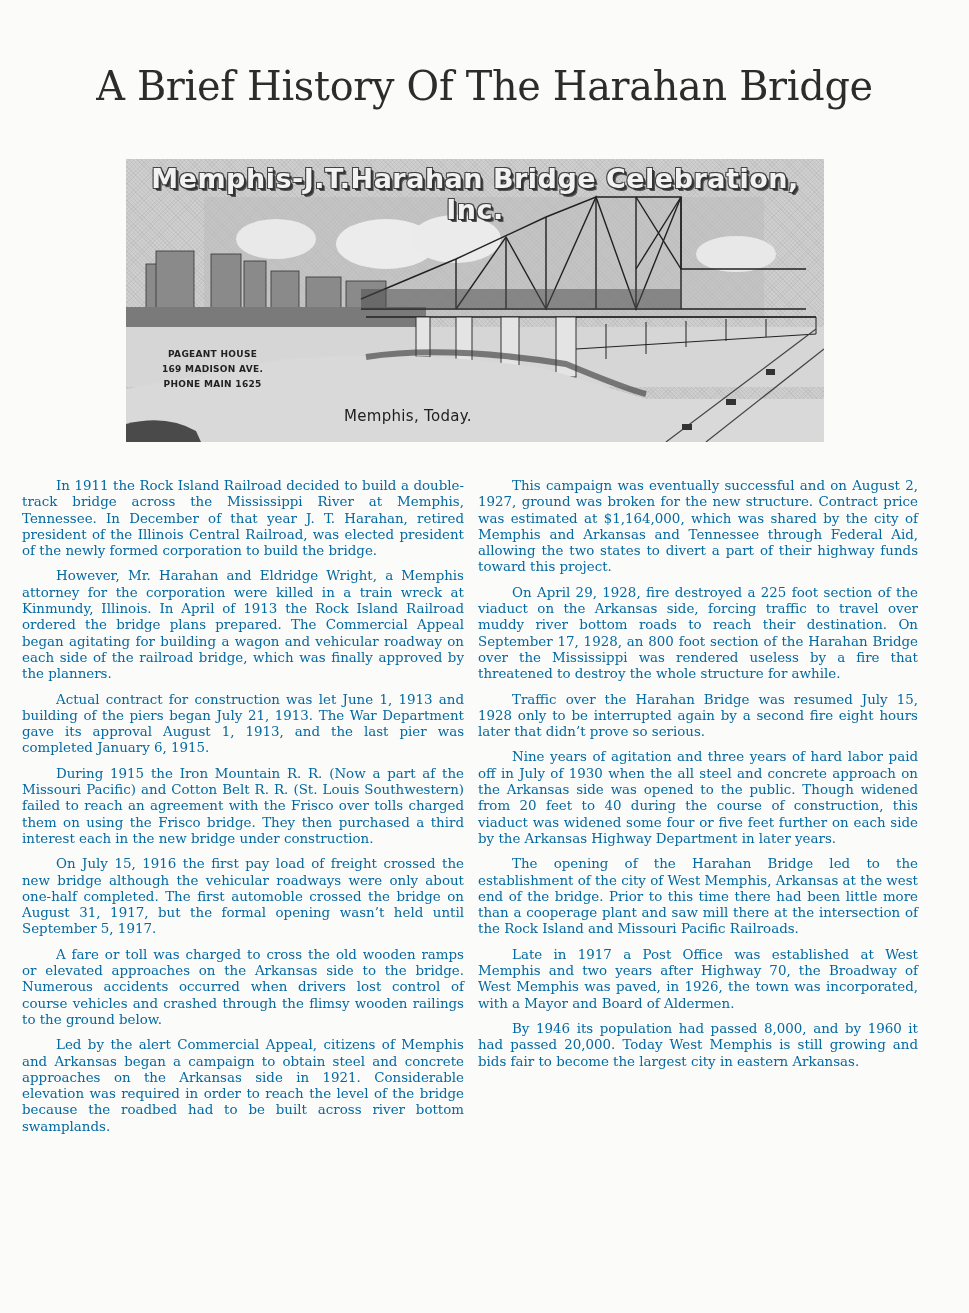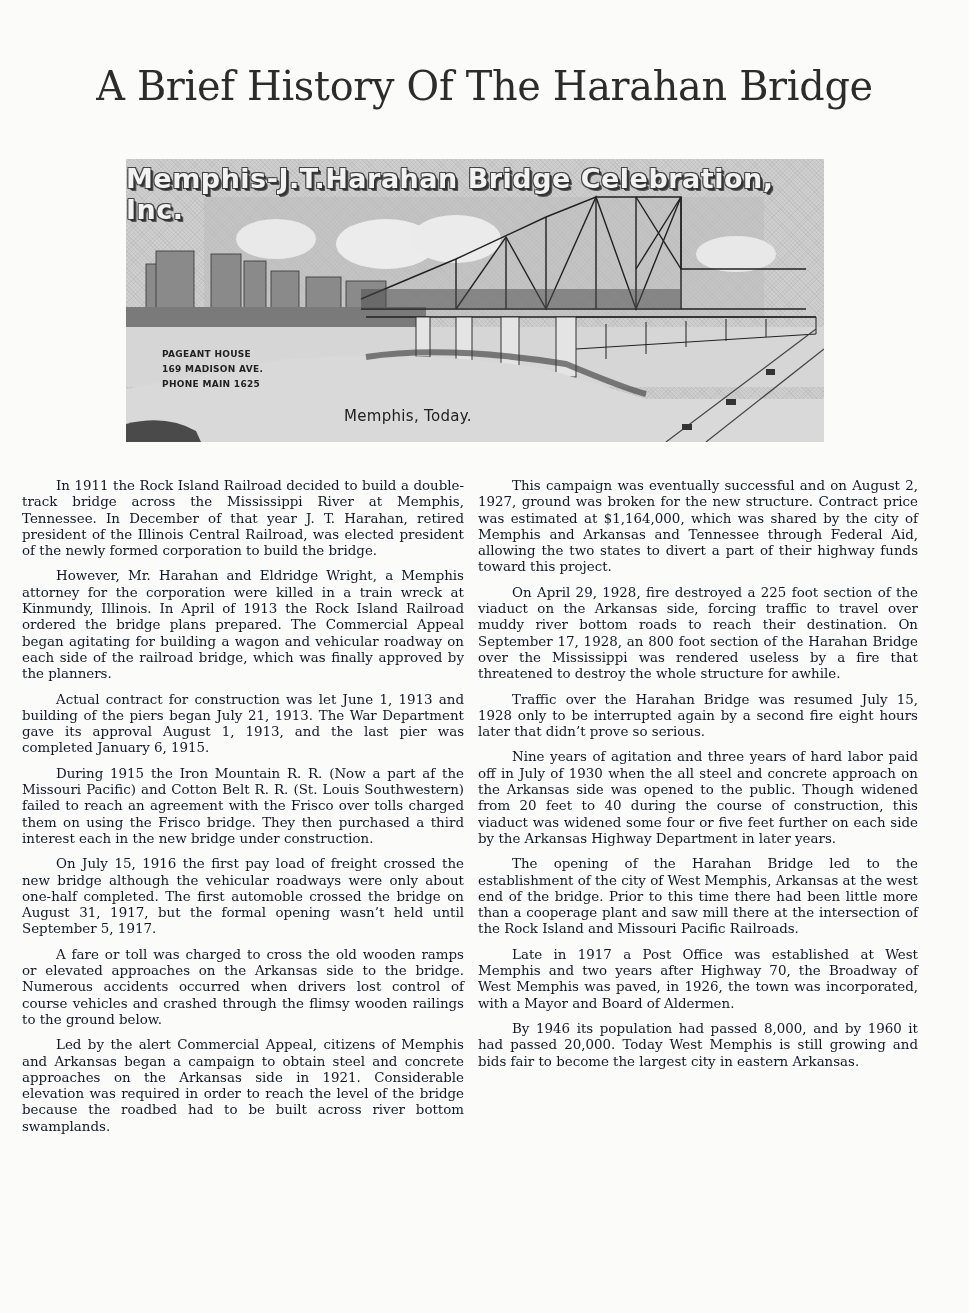--- a/index.html
+++ b/index.html
@@ -30,49 +30,49 @@
       left: 126px; top: 159px;
       width: 698px; height: 283px;
       background: #cfcfcf;
       background-image:
         repeating-linear-gradient(45deg, rgba(0,0,0,0.05) 0 1px, transparent 1px 3px),
         repeating-linear-gradient(-45deg, rgba(0,0,0,0.04) 0 1px, transparent 1px 3px);
       overflow: hidden;
     }
     .illus-banner {
       position: absolute; left: 0; top: 4px; width: 100%;
-      text-align: left;
+      text-align: center;
       font-family: "DejaVu Sans", sans-serif;
       font-weight: bold;
       font-size: 27px;
       color: #f2f2f2;
       letter-spacing: 0.5px;
       text-shadow: 2px 2px 0 #333, 3px 3px 0 #555, -1px -1px 0 #444, 1px -1px 0 #444, -1px 1px 0 #444;
     }
     .illus-svg { position: absolute; left: 0; top: 0; }
     .illus-address {
       position: absolute; left: 36px; top: 188px;
       font-family: "DejaVu Sans", sans-serif;
       font-weight: bold; font-size: 9px; line-height: 15px;
-      color: #222; letter-spacing: 0.3px;
+      color: #222; letter-spacing: 0.3px; text-align: center;
     }
     .illus-address div { white-space: nowrap; }
     .illus-city {
       position: absolute; left: 218px; top: 248px;
       font-family: "DejaVu Sans", sans-serif;
       font-size: 15px; color: #1e1e1e; letter-spacing: 0.3px;
     }
     .column {
       position: absolute;
       top: 478px;
       width: 442px;
       font-family: "DejaVu Serif", serif;
       font-size: 13.4px;
       line-height: 16.3px;
-      color: #0f172a;
+      color: #0369a1;
       text-align: justify;
     }
     .column.left { left: 22px; }
     .column.right { left: 478px; width: 440px; }
     .column p {
       margin: 0 0 9px 0;
       text-indent: 34px;
       hyphens: manual;
     }
   </style>

